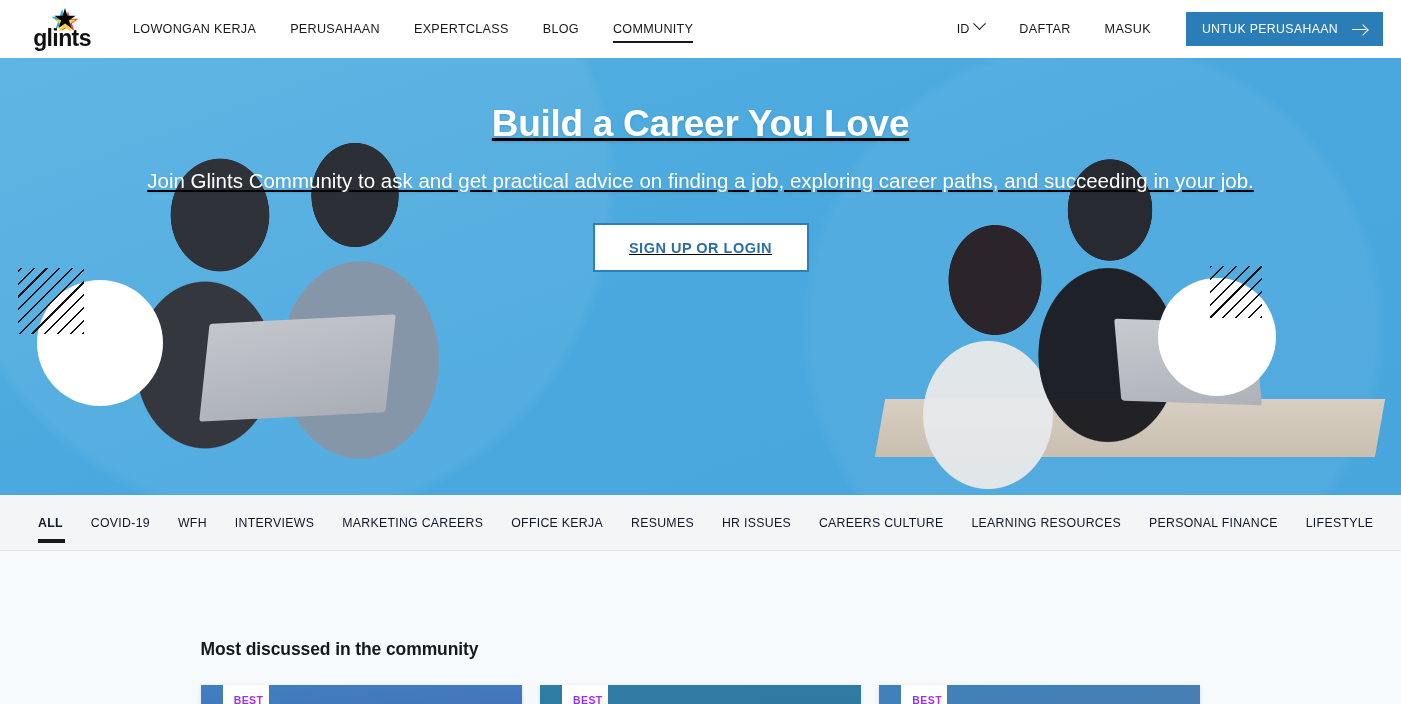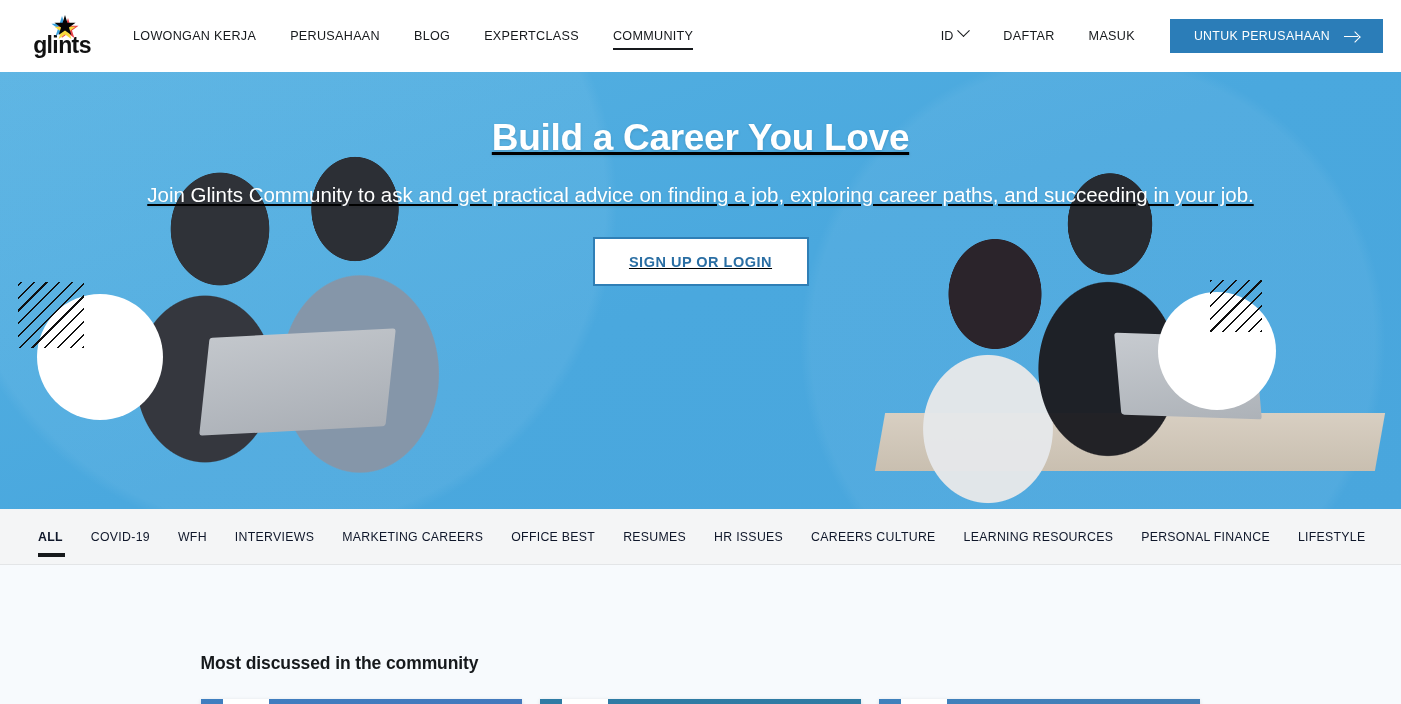--- a/index.html
+++ b/index.html
@@ -6,21 +6,21 @@
   html, body {
     width: 1401px;
     height: 704px;
     overflow: hidden;
     font-family: "Liberation Sans", sans-serif;
     background: #ffffff;
   }
 
   
   .header {
-    height: 72px;
+    height: 58px;
     background: #ffffff;
     display: flex;
     align-items: center;
     padding: 0 18px 0 30px;
     position: relative;
     z-index: 20;
   }
   .logo {
     display: flex;
     flex-direction: column;
@@ -90,21 +90,21 @@
     border-right: 1.8px solid #16191c;
     border-bottom: 1.8px solid #16191c;
     transform: rotate(45deg) translate(-2px,-2px);
   }
   .btn-company {
     background: #2b7db8;
     color: #ffffff;
     font-size: 12.3px;
     letter-spacing: 0.35px;
     height: 34px;
-    padding: 0 24px;
+    padding: 0 16px;
     margin-left: 18px;
     display: flex;
     align-items: center;
     gap: 14px;
     border: none;
     cursor: pointer;
     font-family: "Liberation Sans", sans-serif;
   }
   .arrow-r {
     position: relative; width: 15px; height: 9px;
@@ -330,22 +330,22 @@
       <div class="logo-star star-red"></div>
       <div class="logo-star star-yellow"></div>
       <div class="logo-star star-black"></div>
     </div>
     <div class="logo-word">glints</div>
   </div>
 
   <div class="nav-main">
     <div class="nav-link">LOWONGAN KERJA</div>
     <div class="nav-link">PERUSAHAAN</div>
+    <div class="nav-link">EXPERTCLASS</div>
     <div class="nav-link">BLOG</div>
-    <div class="nav-link">EXPERTCLASS</div>
     <div class="nav-link active">COMMUNITY</div>
   </div>
 
   <div class="nav-right">
     <div class="lang">
       <span>ID</span>
       <span class="chev"></span>
     </div>
     <div class="nav-link">DAFTAR</div>
     <div class="nav-link">MASUK</div>
@@ -376,21 +376,21 @@
     <button class="hero-cta">SIGN UP OR LOGIN</button>
   </div>
 </div>
 
 <div class="tabbar">
   <div class="tab active">ALL</div>
   <div class="tab">COVID-19</div>
   <div class="tab">WFH</div>
   <div class="tab">INTERVIEWS</div>
   <div class="tab">MARKETING CAREERS</div>
-  <div class="tab">OFFICE BEST</div>
+  <div class="tab">OFFICE KERJA</div>
   <div class="tab">RESUMES</div>
   <div class="tab">HR ISSUES</div>
   <div class="tab">CAREERS CULTURE</div>
   <div class="tab">LEARNING RESOURCES</div>
   <div class="tab">PERSONAL FINANCE</div>
   <div class="tab">LIFESTYLE</div>
 </div>
 
 <div class="content">
   <div class="content-inner">

